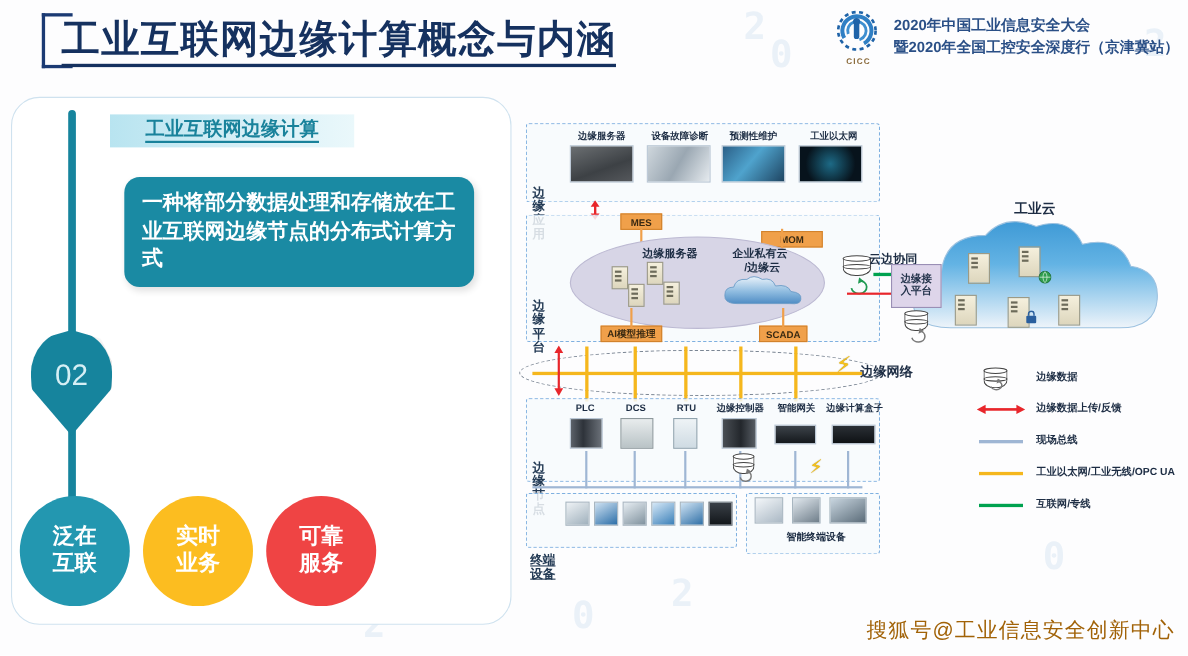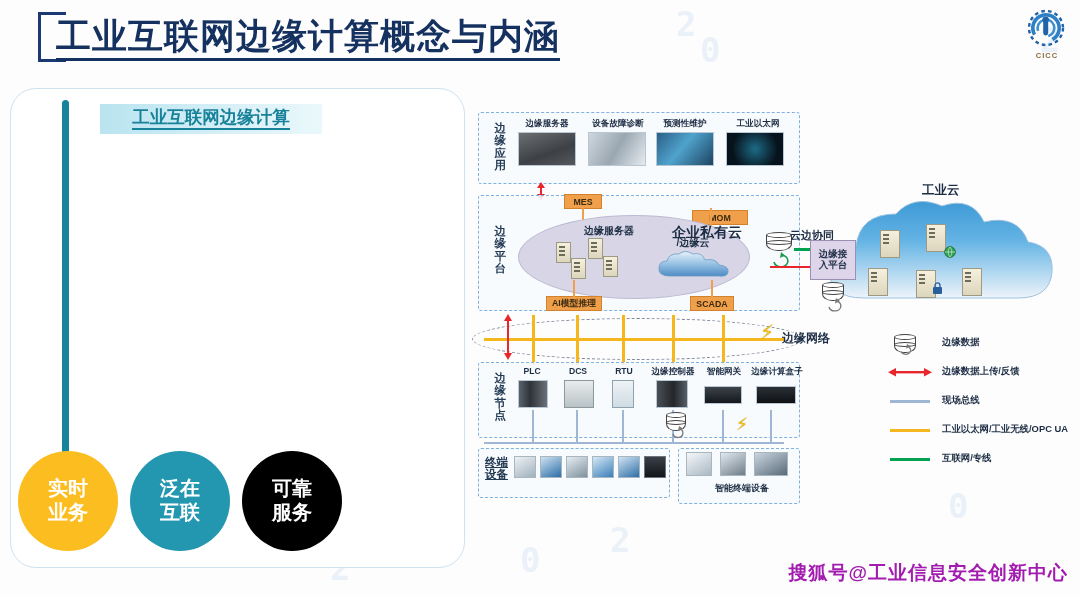--- a/index.html
+++ b/index.html
@@ -84,21 +84,21 @@
 
   
   .diagram { position: absolute; left: 470px; top: 90px; width: 610px; height: 440px; }
 
   .layer {
     position: absolute; border: 1.3px dashed #7fb0e0; background: rgba(247,250,253,.85);
     border-radius: 3px;
   }
   .layer-label {
     position: absolute; left: 6px; width: 22px; font-size: 11.5px; font-weight: 700;
-    color: #243b55; line-height: 1.08; text-align: right;
+    color: #243b55; line-height: 1.08; text-align: left; margin-top: 48px;
   }
 
   .app-layer { left: 8px; top: 22px; width: 322px; height: 72px; }
   .plat-layer { left: 8px; top: 105px; width: 322px; height: 116px; }
   .node-layer { left: 8px; top: 272px; width: 322px; height: 76px; }
   .term-layer { left: 8px; top: 358px; width: 192px; height: 50px; }
   .sterm-layer { left: 208px; top: 358px; width: 122px; height: 56px; }
 
   .thumb { position: absolute; border: 1px solid #b9c6d4; background: #2a3238; }
   .cap {
@@ -151,21 +151,21 @@
 
   
   .legend { position: absolute; left: 418px; top: 238px; width: 195px; }
   .leg-row { position: relative; height: 29px; display: flex; align-items: center; gap: 10px; }
   .leg-key { width: 44px; height: 14px; position: relative; flex: 0 0 44px; }
   .leg-txt { font-size: 9.4px; font-weight: 700; color: #1d2d44; white-space: nowrap; }
   .leg-line { position: absolute; left: 2px; top: 6px; width: 40px; height: 3px; }
 
   .footer-mark {
     position: absolute; right: 12px; bottom: 10px;
-    font-size: 19px; font-weight: 700; color: #a21caf; letter-spacing: 1px;
+    font-size: 19px; font-weight: 400; color: #a16207; letter-spacing: 1px;
   }
   .red-vert { position: absolute; width: 2px; background: #e8262b; }
 </style>
 </head>
 <body>
 
 <div class="slide">
 
   <div class="bg-marks">
     <span style="left:676px;top:4px;">2</span>
@@ -188,43 +188,51 @@
           <g fill="none" stroke="#1f63a8" stroke-width="2.4">
             <circle cx="24" cy="22" r="17" stroke-dasharray="3.6 3.2"></circle>
             <circle cx="24" cy="22" r="13.2" stroke="#2f7fc4" stroke-width="3.6" stroke-dasharray="62 22" transform="rotate(150 24 22)"></circle>
             <circle cx="24" cy="22" r="8.4" stroke="#3e8fd0" stroke-width="2.6" stroke-dasharray="40 14" transform="rotate(160 24 22)"></circle>
           </g>
           <rect x="21.2" y="12.5" width="5" height="17" rx="2.4" fill="#1f63a8"></rect>
           <circle cx="23.7" cy="13.6" r="3.2" fill="#1f63a8"></circle>
         </svg>
         <div class="cicc-caption">CICC</div>
       </div>
+      <div class="conf-lines">
+        <div>2020年中国工业信息安全大会</div>
+        <div>暨2020年全国工控安全深度行（京津冀站）</div>
+      </div>
     </div>
   </div>
 
   <div class="left-card"></div>
 
   <div class="badge-title">
     <span>工业互联网边缘计算</span>
   </div>
 
   <div class="spine"></div>
 
-
+  <div class="bubble bubble1">一种将部分数据处理和存储放在工业互联网边缘节点的分布式计算方式</div>
+
+  <div class="pin pin2">
+    <b>02</b>
+  </div>
 
   <div class="pills">
+    <div class="pill" id="pill0" style="background: rgb(35, 151, 176);">
+      <div>泛在</div>
+      <div>互联</div>
+    </div>
     <div class="pill" id="pill1" style="background: rgb(252, 189, 32);">
       <div>实时</div>
       <div>业务</div>
     </div>
-    <div class="pill" id="pill0" style="background: rgb(35, 151, 176);">
-      <div>泛在</div>
-      <div>互联</div>
-    </div>
-    <div class="pill" id="pill2" style="background: #000000;">
+    <div class="pill" id="pill2" style="background: #ef4444;">
       <div>可靠</div>
       <div>服务</div>
     </div>
   </div>
 
   <div class="diagram">
 
     <div class="layer app-layer"></div>
     <div class="layer-label" style="left:14px; top:32px;">边缘应用</div>
 
@@ -256,21 +264,21 @@
     <div class="netline" style="left:240px; top:118px; width:2px; height:18px; background:#f0a04a;"></div>
 
     <div class="ellipse-plat"></div>
     <div class="cap" style="left:74px; top:134px; width:90px; font-size:10px;text-align:right;">边缘服务器</div>
 
     <div class="srv" style="left:86px; top:152px;"></div>
     <div class="srv" style="left:118px; top:148px;"></div>
     <div class="srv" style="left:101px; top:168px;"></div>
     <div class="srv" style="left:133px; top:166px;"></div>
 
-    <div class="cap" style="left:196px; top:134px; width:82px; font-size:14px;">企业私有云</div>
+    <div class="cap" style="left:180px; top:134px; width:82px; font-size:10px;">企业私有云</div>
     <div class="cap" style="left:182px; top:146px; width:82px; font-size:10px;">/边缘云</div>
     <svg style="position:absolute;left:186px;top:160px;" width="76" height="30">
       <defs>
           <linearGradient id="cg1" x1="0" y1="0" x2="0" y2="1">
         <stop offset="0%" stop-color="#e9f2fa"></stop>
             <stop offset="55%" stop-color="#8fbce0"></stop>
             <stop offset="100%" stop-color="#4f8cc4"></stop>
       </linearGradient>
         </defs>
       <path d="M14 26 Q2 26 3 18 Q3 11 11 11 Q13 3 23 4 Q29 -1 37 4 Q46 2 49 10 Q60 8 63 15 Q73 16 72 22 Q72 27 62 26 Z" fill="url(#cg1)" stroke="#6a9bc6" stroke-width="0.8"></path>

